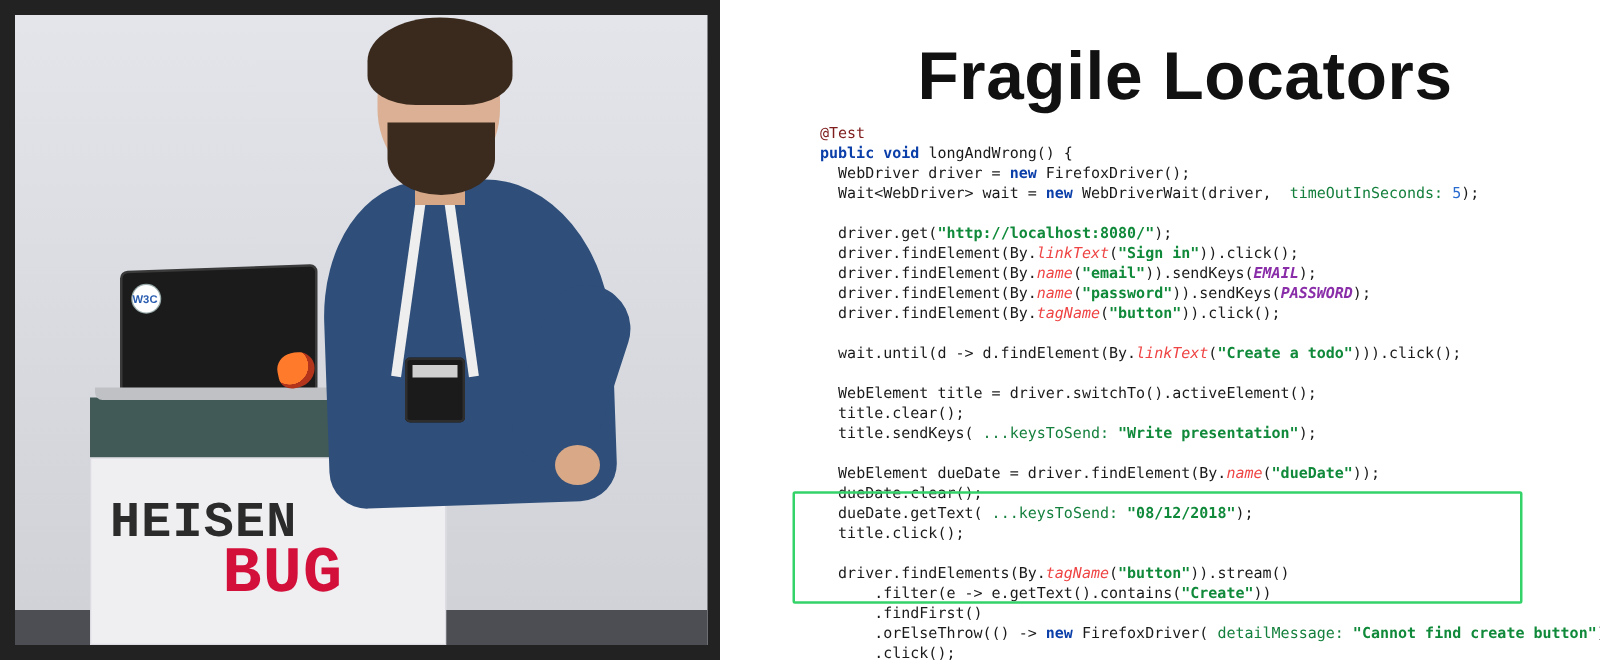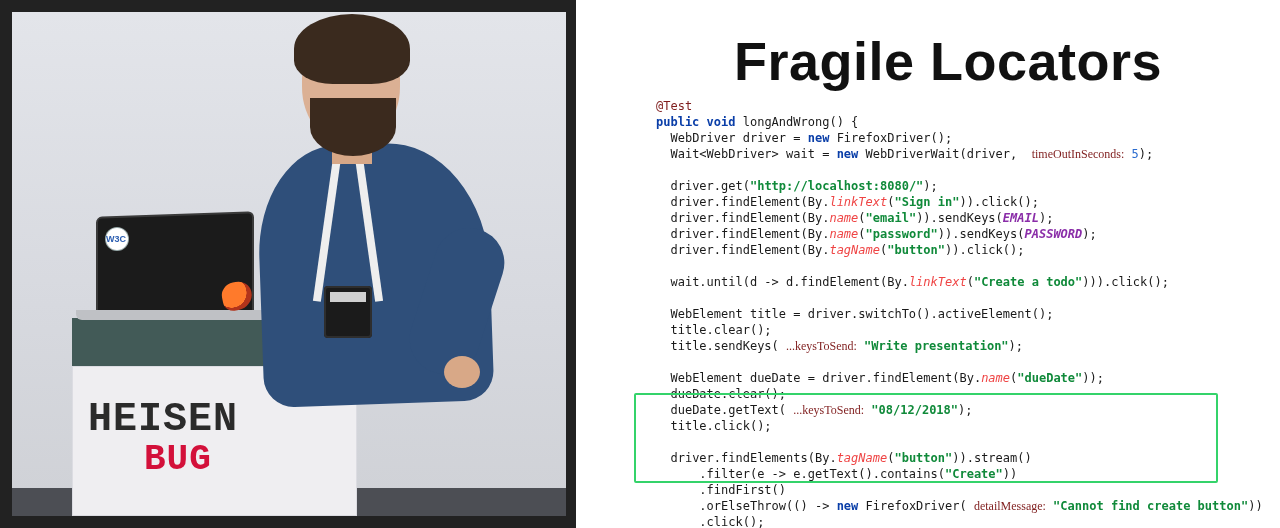--- a/index.html
+++ b/index.html
@@ -23,21 +23,21 @@
     background: #efeef1; box-shadow: inset 0 0 0 1px #dcdce2;
   }
   .podium-top { position: absolute; left: 60px; bottom: 150px; width: 285px; height: 48px;
     background: #425a57; }
   .brand {
     position: absolute; left: 76px; bottom: 36px; width: 260px;
     font-family: Liberation Mono, monospace; font-weight: 900; letter-spacing: 1px;
     color: #2b2b2b;
   }
   .brand .l1 { font-size: 40px; line-height: 40px; }
-  .brand .l2 { font-size: 36px; line-height: 40px; color: #d3103a; margin-left: 56px; }
+  .brand .l2 { font-size: 52px; line-height: 40px; color: #d3103a; margin-left: 90px; }
 
   
   .laptop-screen {
     position: absolute; left: 84px; bottom: 200px; width: 154px; height: 98px;
     background: #1b1b1b; border: 2px solid #3a3a3a; border-radius: 6px 6px 0 0;
     transform: skewY(-2deg);
   }
   .laptop-base {
     position: absolute; left: 64px; bottom: 196px; width: 200px; height: 10px;
     background: #bfc1c5; border-radius: 0 0 6px 6px;
@@ -107,21 +107,21 @@
   pre.code {
     margin: 0; padding: 0 0 0 60px;
     font: 12px/16px Menlo, Consolas, "DejaVu Sans Mono", monospace;
     color: #1a1a1a; white-space: pre;
   }
   .kw { color: #0a3ea8; font-weight: 700; }     
   .ann { color: #7f1d1d; font-weight: 400; }    
   .str { color: #108a3a; font-weight: 700; }    
   .it  { color: #ef4444; font-style: italic; }  
   .cst { color: #8a2da8; font-style: italic; font-weight: 600; } 
-  .hint{ color: #7f1d1d; font-family: Liberation Serif, serif; }                      
+  .hint{ color: #15803d; }                      
   .num { color: #2a6bcf; }
 
   .hl-box {
     position: absolute;
     border: 2px solid #34d36a;
     border-radius: 2px;
     pointer-events: none;
   }
 </style>
 </head>

